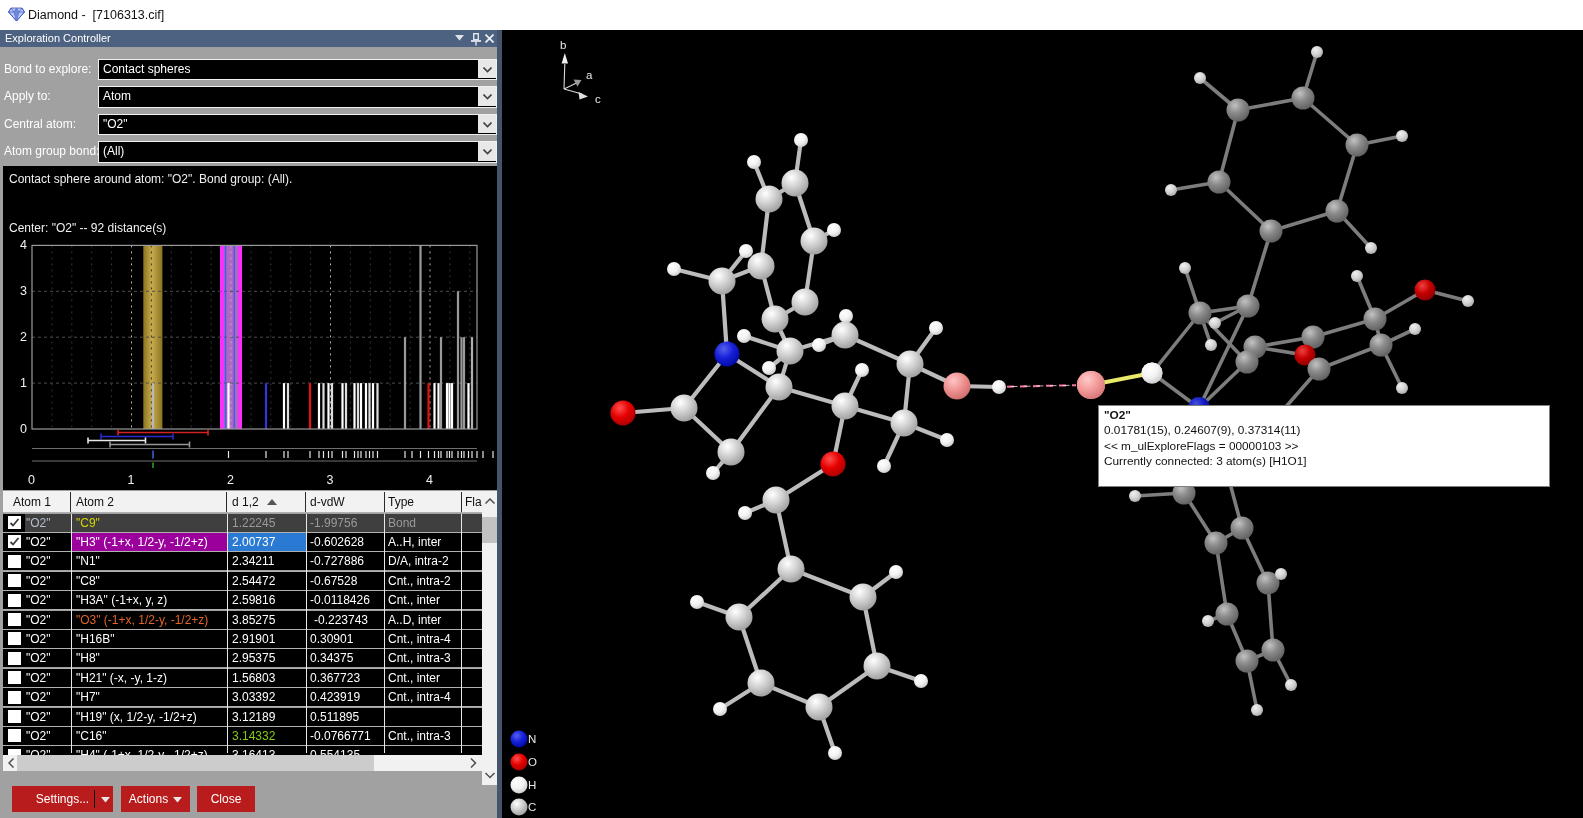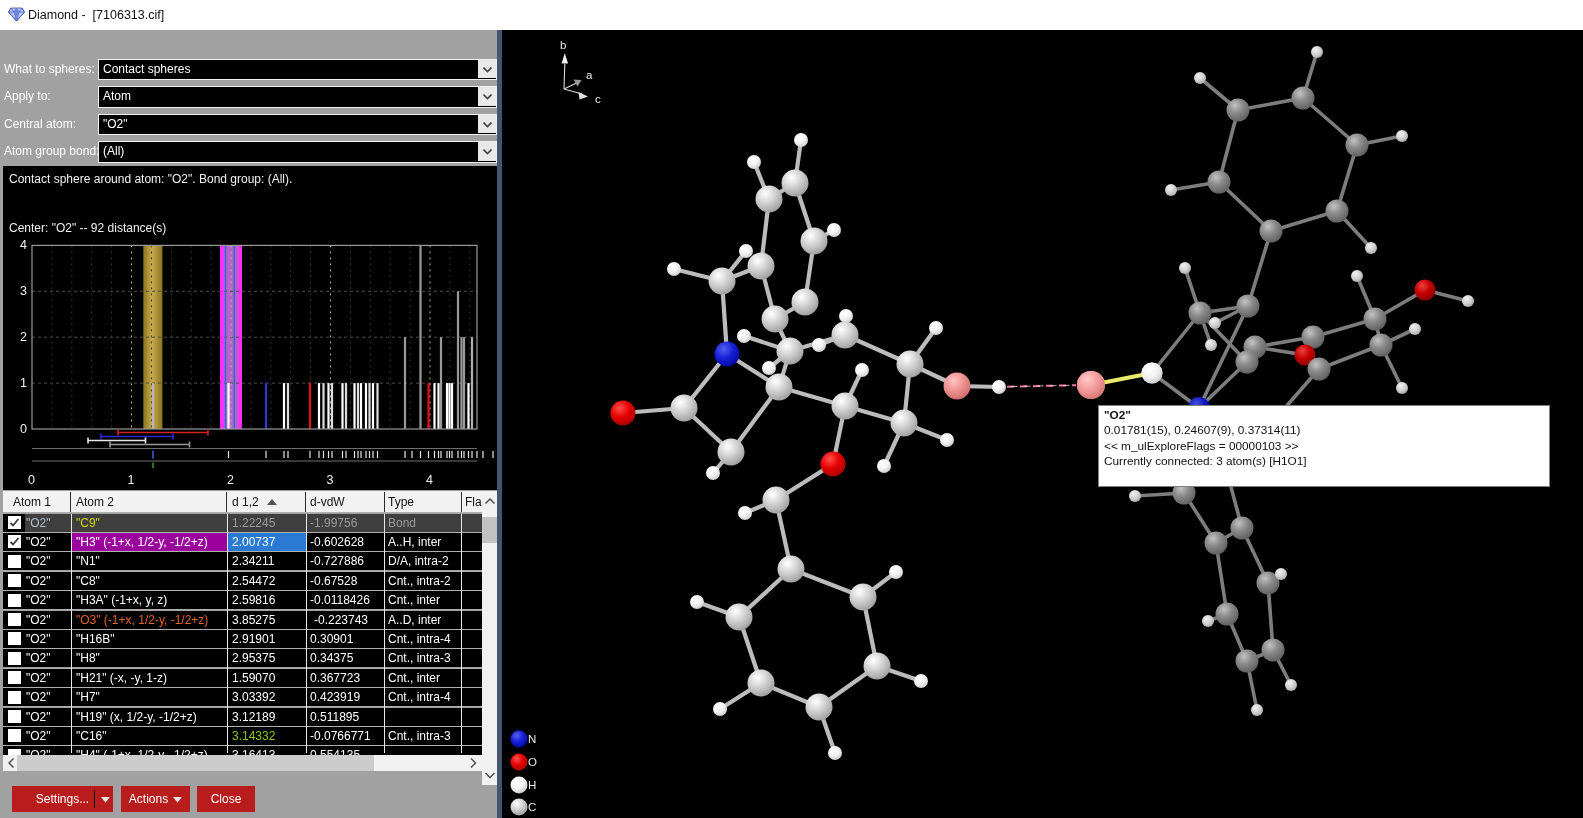--- a/index.html
+++ b/index.html
@@ -27,21 +27,39 @@
 <svg class="abs" style="left:8px;top:6px" width="17" height="17" viewBox="0 0 17 17">
 <polygon points="3,2 14,2 16.5,6 8.5,15 0.5,6" fill="#b9c9f2" stroke="#3a55c0" stroke-width="0.8"></polygon>
 <polygon points="3,2 6,6 8.5,2.2 11,6 14,2 16.5,6 8.5,15 0.5,6" fill="none" stroke="#3a55c0" stroke-width="0.7"></polygon>
 <polyline points="0.5,6 16.5,6" stroke="#3a55c0" stroke-width="0.7" fill="none"></polyline>
 <polyline points="6,6 8.5,15 11,6" stroke="#3a55c0" stroke-width="0.7" fill="none"></polyline>
 <polygon points="8.5,2.2 11,6 8.5,15 6,6" fill="#6e86e0"></polygon>
 </svg>
 <div id="titletext" class="abs">Diamond&nbsp;-&nbsp;&nbsp;[7106313.cif]</div>
 </div>
 <div id="leftpanel" class="abs">
-    <div class="abs lbl" style="left:4px;top:31.5px">What to spheres:</div>
+    <div id="echdr" class="abs">Exploration Controller
+<svg class="abs" style="right:33px;top:5px" width="9" height="6">
+        <polygon points="0,0 9,0 4.5,5.5" fill="#dfe3e9"></polygon>
+      </svg>
+<svg class="abs" style="right:15px;top:2.5px" width="12" height="13" viewBox="0 0 12 13">
+        <g stroke="#e2e6ec" fill="none">
+          <rect x="3.7" y="0.7" width="4.6" height="6" stroke-width="1.4"></rect>
+          <line x1="1" y1="8" x2="11" y2="8" stroke-width="1.8"></line>
+          <line x1="6" y1="8.9" x2="6" y2="12.5" stroke-width="1.4"></line>
+        </g>
+      </svg>
+<svg class="abs" style="right:3px;top:4px" width="9" height="9">
+        <g stroke="#eef1f5" stroke-width="1.7">
+          <line x1="0.5" y1="0.5" x2="8.5" y2="8.5"></line>
+          <line x1="8.5" y1="0.5" x2="0.5" y2="8.5"></line>
+        </g>
+      </svg>
+</div>
+    <div class="abs lbl" style="left:4px;top:31.5px">Bond to explore:</div>
     <div class="combo" style="top:28.5px">Contact spheres<div class="cbtn">
         <svg style="position:absolute;left:5px;top:7px" width="9" height="6">
           <polyline points="0.5,0.5 4.5,4.5 8.5,0.5" stroke="#444" stroke-width="1.6" fill="none"></polyline>
         </svg>
       </div></div>
     <div class="abs lbl" style="left:4px;top:59.0px">Apply to:</div>
     <div class="combo" style="top:56.0px">Atom<div class="cbtn">
         <svg style="position:absolute;left:5px;top:7px" width="9" height="6">
           <polyline points="0.5,0.5 4.5,4.5 8.5,0.5" stroke="#444" stroke-width="1.6" fill="none"></polyline>
         </svg>
@@ -296,21 +314,21 @@
       <div class="tcell" style="left:23px;color:#fff">"O2"</div>
       <div class="tcell" style="left:73px;width:150px;color:#fff">"H8"</div>
       <div class="tcell" style="left:229px;color:#fff">2.95375</div>
       <div class="tcell" style="left:307px;color:#fff">0.34375</div>
       <div class="tcell" style="left:385px;color:#fff">Cnt., intra-3</div>
     </div>
     <div class="trow" style="top:638.7px;height:18.2px;background:#000">
       <div class="cbx"></div>
       <div class="tcell" style="left:23px;color:#fff">"O2"</div>
       <div class="tcell" style="left:73px;width:150px;color:#fff">"H21" (-x, -y, 1-z)</div>
-      <div class="tcell" style="left:229px;color:#fff">1.59070</div>
+      <div class="tcell" style="left:229px;color:#fff">1.56803</div>
       <div class="tcell" style="left:307px;color:#fff">0.367723</div>
       <div class="tcell" style="left:385px;color:#fff">Cnt., inter</div>
     </div>
     <div class="trow" style="top:658.1px;height:18.2px;background:#000">
       <div class="cbx"></div>
       <div class="tcell" style="left:23px;color:#fff">"O2"</div>
       <div class="tcell" style="left:73px;width:150px;color:#fff">"H7"</div>
       <div class="tcell" style="left:229px;color:#fff">3.03392</div>
       <div class="tcell" style="left:307px;color:#fff">0.423919</div>
       <div class="tcell" style="left:385px;color:#fff">Cnt., intra-4</div>

